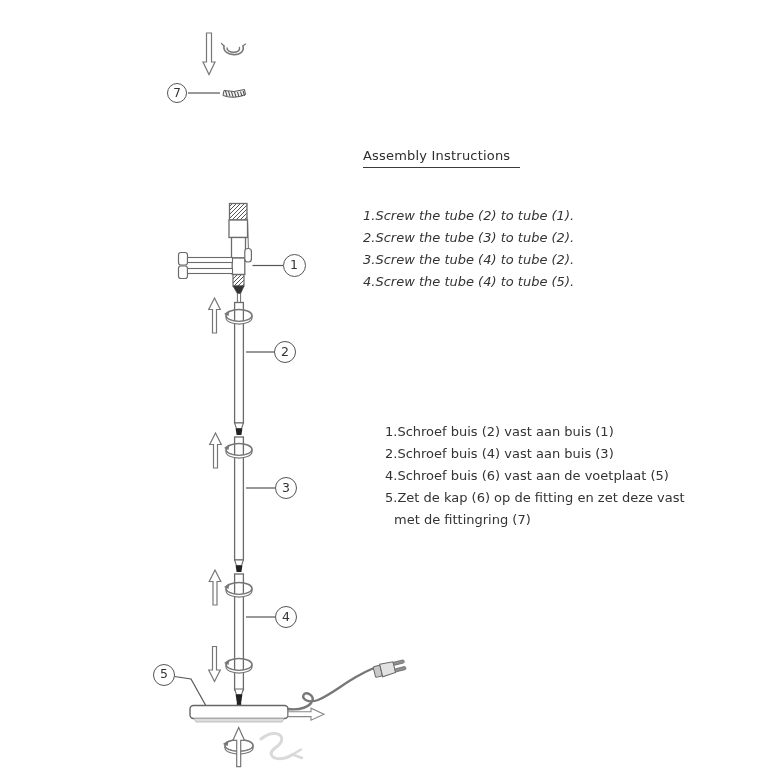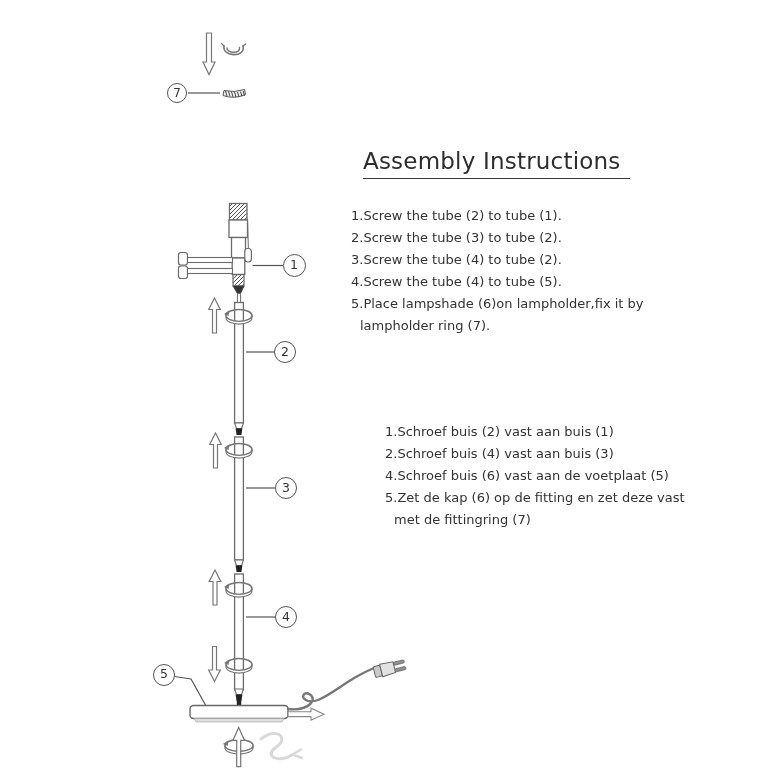--- a/index.html
+++ b/index.html
@@ -21,35 +21,35 @@
     background:#fff;
     display:flex;align-items:center;justify-content:center;
     font-size:12.5px;color:#333;
     line-height:1;
   }
   .part-label.small{width:20px;height:20px;font-size:12px;}
   .part-label.big{width:23px;height:23px;}
   .section-title{
     position:absolute;
     margin:0;
-    font-size:23px;
+    font-size:13px;
     font-weight:400;
     color:#2e2e2e;
     letter-spacing:0.2px;
     border-bottom:1.7px solid #3a3a3a;
     padding-bottom:4px;
   }
   .section-title.en{left:363px;top:148px;padding-right:10px;}
   .section-title.nl{left:362px;top:366px;padding-right:26px;}
   .steps{
     position:absolute;
     width:345px;
     display:flex;flex-direction:column;
   }
-  .steps.en{left:351px;top:205px;}
+  .steps.en{left:363px;top:205px;font-style:italic;}
   .steps.nl{left:363px;top:421px;margin-left:22px;}
   .steps p{
     margin:0;
     font-size:13px;
     line-height:22px;
     color:#333;
     white-space:pre-line;
     padding-left:9px;
     text-indent:-9px;
   }
@@ -184,22 +184,20 @@
   <div class="part-label" style="left:275px;top:477px;">3</div>
   <div class="part-label" style="left:275px;top:606px;">4</div>
   <div class="part-label" style="left:153px;top:663.5px;">5</div>
 
   <h2 class="section-title en">Assembly Instructions</h2>
   <div class="steps en">
     <p>1.Screw the tube (2) to tube (1).</p>
     <p>2.Screw the tube (3) to tube (2).</p>
     <p>3.Screw the tube (4) to tube (2).</p>
     <p>4.Screw the tube (4) to tube (5).</p>
-    <p>5.Place lampshade (6)on lampholder,fix it by
-lampholder ring (7).</p>
   </div>
 
   <div class="steps nl">
     <p>1.Schroef buis (2) vast aan buis (1)</p>
     <p>2.Schroef buis (4) vast aan buis (3)</p>
     <p>4.Schroef buis (6) vast aan de voetplaat (5)</p>
     <p>5.Zet de kap (6) op de fitting en zet deze vast
 met de fittingring (7)</p>
   </div>
 

